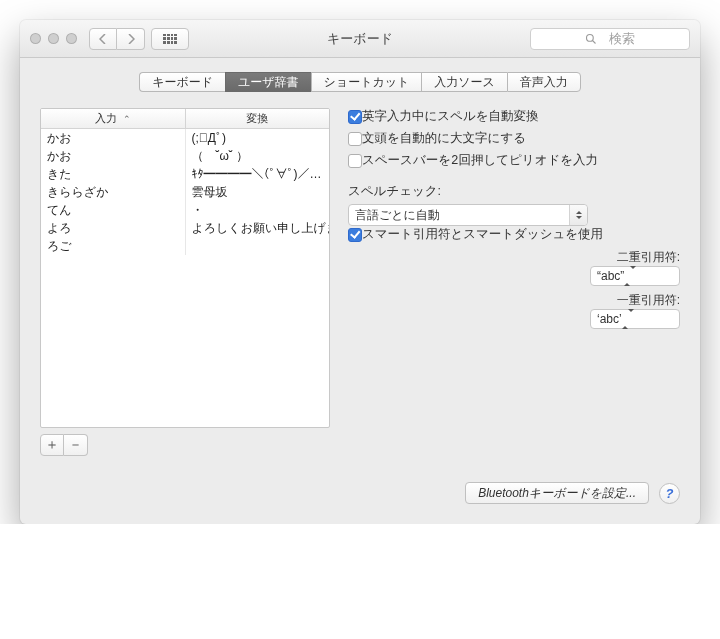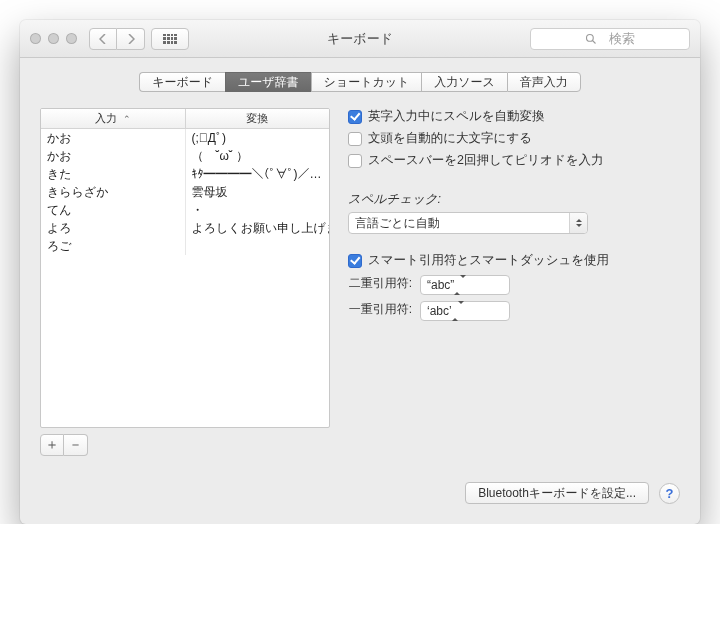--- a/index.html
+++ b/index.html
@@ -91,44 +91,44 @@
   .tr.selected .td { border-right-color:#6e6e6e; }
   .addremove { display:flex; margin-top:6px; }
   .sq-btn {
     width:24px; height:22px; background:linear-gradient(#ffffff,#f0f0f0);
     border:1px solid #c3c3c3; display:flex; align-items:center; justify-content:center;
     font-size:14px; color:#555;
   }
   .sq-btn:first-child { border-radius:4px 0 0 4px;}
   .sq-btn:last-child { border-radius:0 4px 4px 0; border-left:none;}
   .right { flex:1; font-size:12.5px; color:#333; }
-  .chk-row { display:flex; align-items:center; gap:6px; margin-bottom:5px; }
+  .chk-row { display:flex; align-items:center; margin-bottom:5px;font-family:Liberation Mono, monospace; }
   .chk {
     width:14px; height:14px; border:1px solid #b0b0b0; border-radius:3px; background:#fff;
     display:flex; align-items:center; justify-content:center; flex-shrink:0;
   }
   .chk.checked { background:#3b7dde; border-color:#2f6acc; }
   .chk.checked::after { content:""; width:4px; height:7px; border:solid #fff; border-width:0 2px 2px 0; transform:rotate(40deg) translate(-0.5px,-1px);}
-  .section-label { margin-top:22px; margin-bottom:4px;font-style:italic; }
+  .section-label { margin-top:14px; margin-bottom:4px; }
   .select {
     width: 240px; height:22px; background:#fff; border:1px solid #c7c7c7; border-radius:4px;
     display:flex; align-items:center; padding:0 6px; position:relative; font-size:12px;
   }
   .select .caret {
     position:absolute; right:0; top:0; bottom:0; width:18px;
     background:linear-gradient(#fafafa,#eaeaea); border-left:1px solid #d3d3d3;
     border-radius:0 4px 4px 0; display:flex; flex-direction:column; align-items:center; justify-content:center; gap:0;
   }
   .caret::before { content:""; border:3px solid transparent; border-bottom-color:#555; margin-bottom:1px;}
   .caret::after { content:""; border:3px solid transparent; border-top-color:#555; margin-top:1px;}
-  .row { display:flex; align-items:flex-start; gap:8px; margin-top:6px; }
+  .row { display:flex; align-items:flex-end; margin-top:6px;flex-direction:column; }
   .row .lbl { width:64px; text-align:right; font-size:12px;}
   .small-select { width:90px; height:20px; background:#fff; border:1px solid #c7c7c7; border-radius:4px; display:flex; align-items:center; padding:8px 6px; position:relative; font-size:12px;}
   .small-select .caret { width:16px; }
-  .footer { display:flex; justify-content:flex-end; align-items:center; gap:10px; margin-top:26px; }
+  .footer { display:flex; justify-content:flex-end; align-items:center; gap:10px; margin-top:26px;font-style:italic; }
   .btn {
     height:22px; padding:0 12px; background:linear-gradient(#ffffff,#f0f0f0);
     border:1px solid #c0c0c0; border-radius:4px; font-size:12px; color:#333;
     display:flex; align-items:center;
   }
   .help {
     width:21px; height:21px; border-radius:50%; border:1px solid #c0c0c0;
     background:linear-gradient(#ffffff,#f0f0f0); display:flex; align-items:center; justify-content:center;
     color:#3a6fd8; font-weight:bold; font-size:13px;
   }
@@ -254,21 +254,21 @@
           <div class="chk"></div>
           <span>スペースバーを2回押してピリオドを入力</span>
         </div>
 
         <div class="section-label">スペルチェック:</div>
         <div class="select">
           <span>言語ごとに自動</span>
           <div class="caret"></div>
         </div>
 
-        <div class="chk-row" style="margin-top:18px;">
+        <div class="chk-row" style="">
           <div class="chk checked"></div>
           <span>スマート引用符とスマートダッシュを使用</span>
         </div>
         <div class="row">
           <div class="lbl">二重引用符:</div>
           <div class="small-select">
             <span>“abc”</span>
             <div class="caret"></div>
           </div>
         </div>

